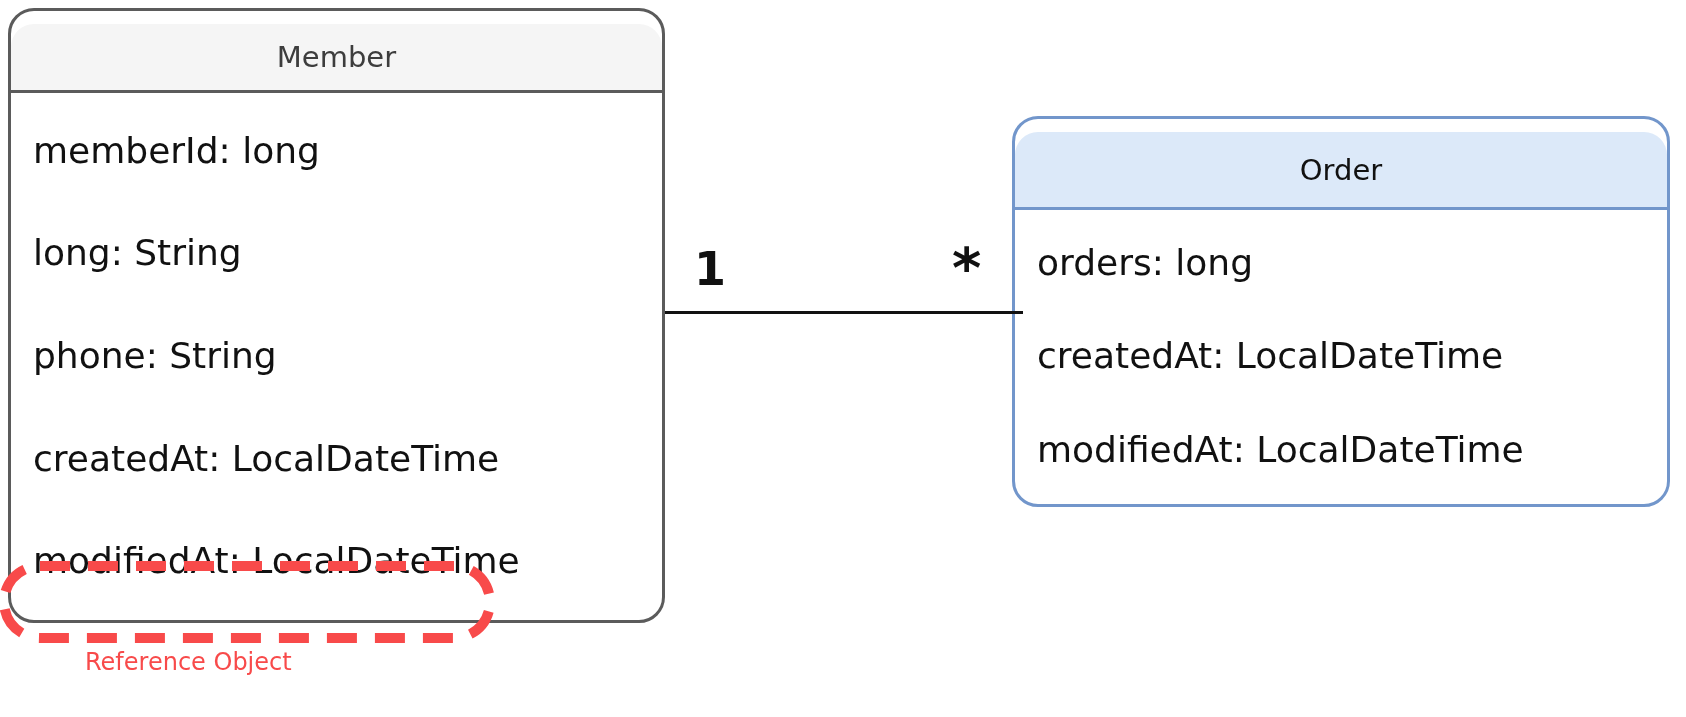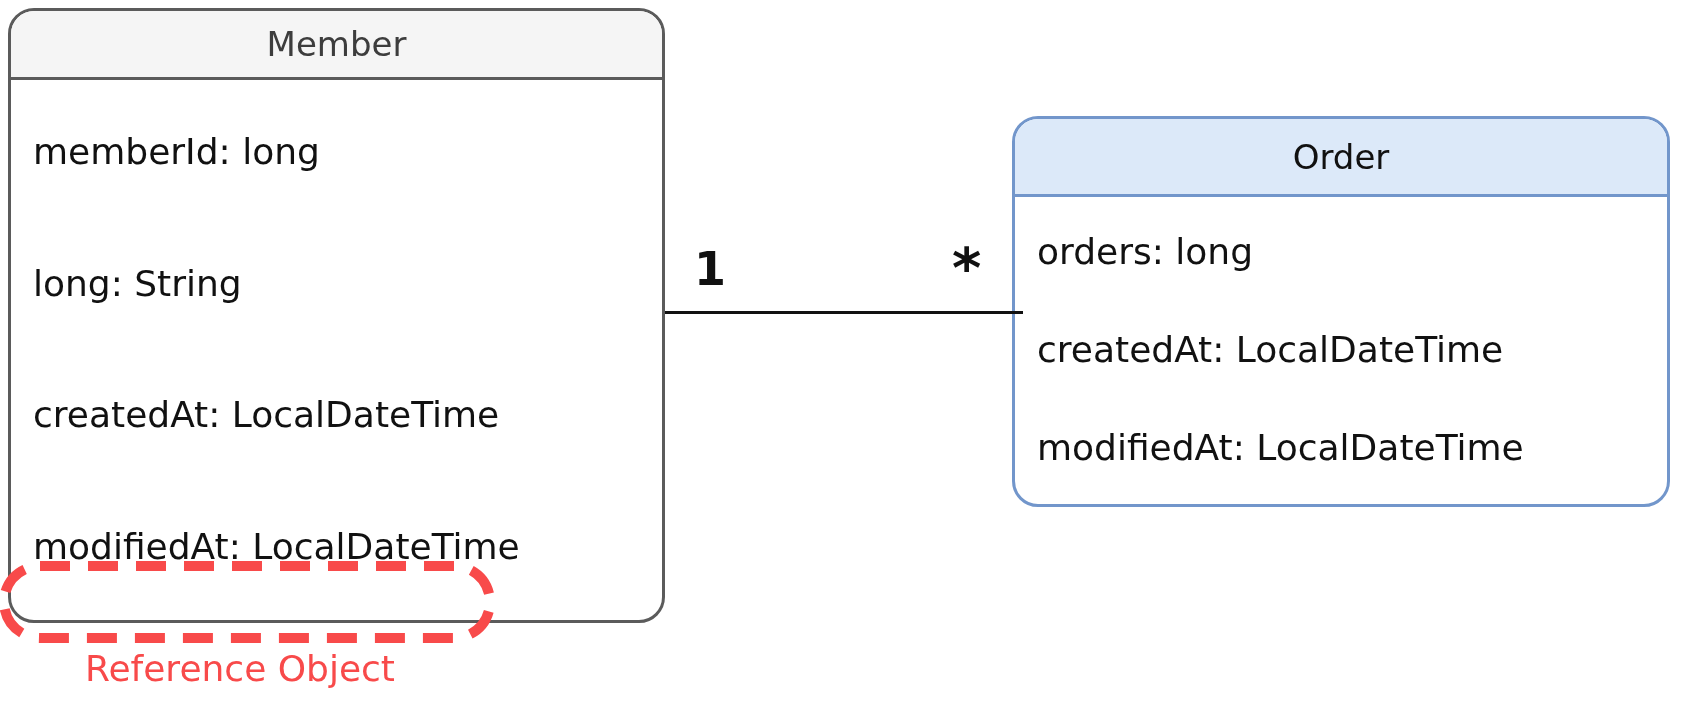--- a/index.html
+++ b/index.html
@@ -31,21 +31,22 @@
     left: 1012px; top: 116px;
     width: 658px; height: 391px;
     border: 3px solid #7296cb;
     border-radius: 26px;
   }
   .class-header {
     flex: 0 0 auto;
     display: flex;
     align-items: center;
     justify-content: center;
-    font-size: 34px;
+    font-size: 29px;
+    margin-top: 13px;
   }
   .member .class-header {
     height: 69px;
     background: #f5f5f5;
     border-bottom: 3px solid #5b5b5b;
     border-radius: 23px 23px 0 0;
     color: #3d3d3d;
   }
   .order .class-header {
     height: 78px;
@@ -89,35 +90,36 @@
   
   .ref-ellipse-svg {
     position: absolute;
     left: -8px; top: 550px;
     width: 512px; height: 100px;
     pointer-events: none;
   }
   .ref-label {
     position: absolute;
     left: 85px; top: 648px;
-    font-size: 36px;
+    font-size: 24px;
     color: #f84a4a;
     white-space: nowrap;
   }
 </style>
 </head>
 <body>
 
 <div class="canvas">
 
   <div class="class-box member">
     <div class="class-header">Member</div>
     <div class="class-body">
       <div class="attr-row">memberId: long</div>
       <div class="attr-row">long: String</div>
+      <div class="attr-row">phone: String</div>
       <div class="attr-row">createdAt: LocalDateTime</div>
       <div class="attr-row">modifiedAt: LocalDateTime</div>
     </div>
   </div>
 
   <div class="class-box order">
     <div class="class-header">Order</div>
     <div class="class-body">
       <div class="attr-row">orders: long</div>
       <div class="attr-row">createdAt: LocalDateTime</div>

